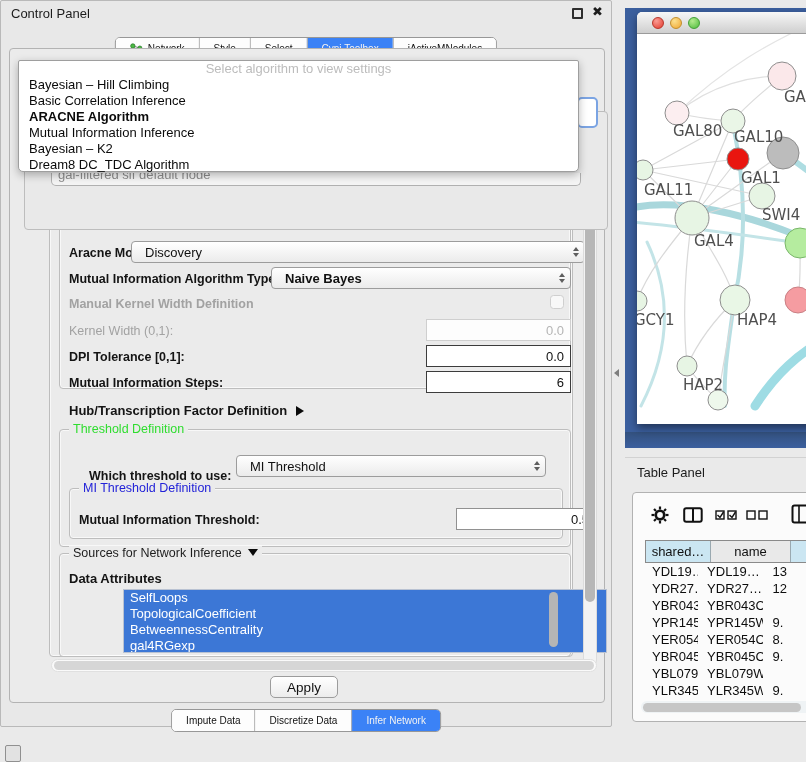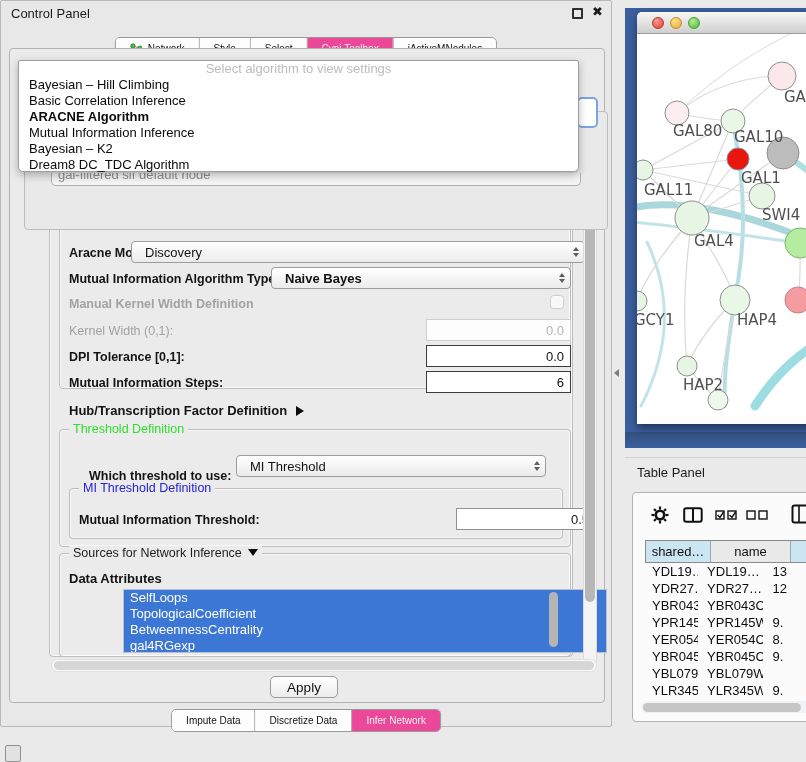--- a/index.html
+++ b/index.html
@@ -17,21 +17,21 @@
   .cp-close { position:absolute; right:8px; top:3px; font-size:13px; font-weight:bold; color:#1c1c1c; }
 
   
   .segbar { position:absolute; display:flex; height:23px; background:#fff;
             border:1px solid #979797; border-radius:5px; overflow:hidden; }
   .segbar.top { top:36px; left:50%; transform:translateX(-50%); }
   .segbar.bottom { top:708px; left:50%; transform:translateX(-50%); }
   .seg { display:flex; align-items:center; padding:0 14px; font-size:10px; color:#111;
          background:#fdfdfd; white-space:nowrap; }
   .seg + .seg { border-left:1px solid #b3b3b3; }
-  .seg.selected { background:#ec4899; color:#f2f2f2; }
+  .seg.selected { background:#3b82f6; color:#f2f2f2; }
   .tab-icon { display:inline-block; width:13px; height:12px; margin-right:5px; }
 
   
   .cp-content { position:absolute; left:8px; top:47px; width:596px; height:655px;
                 background:#ebebeb; border:1px solid #b3b3b3; border-radius:4px; }
   .upper-panel { position:absolute; left:14px; top:62px; width:584px; height:119px;
                  background:#e9e9e9; border:1px solid #bdbdbd; border-radius:4px; z-index:1; }
   .combo-remnant { position:absolute; left:576px; top:96px; width:21px; height:31px;
                    background:#fff; border:2px solid #7ba4e3; border-radius:5px; z-index:2; }
   .combo-sliver { position:absolute; left:50px; top:172px; width:530px; height:13px;

